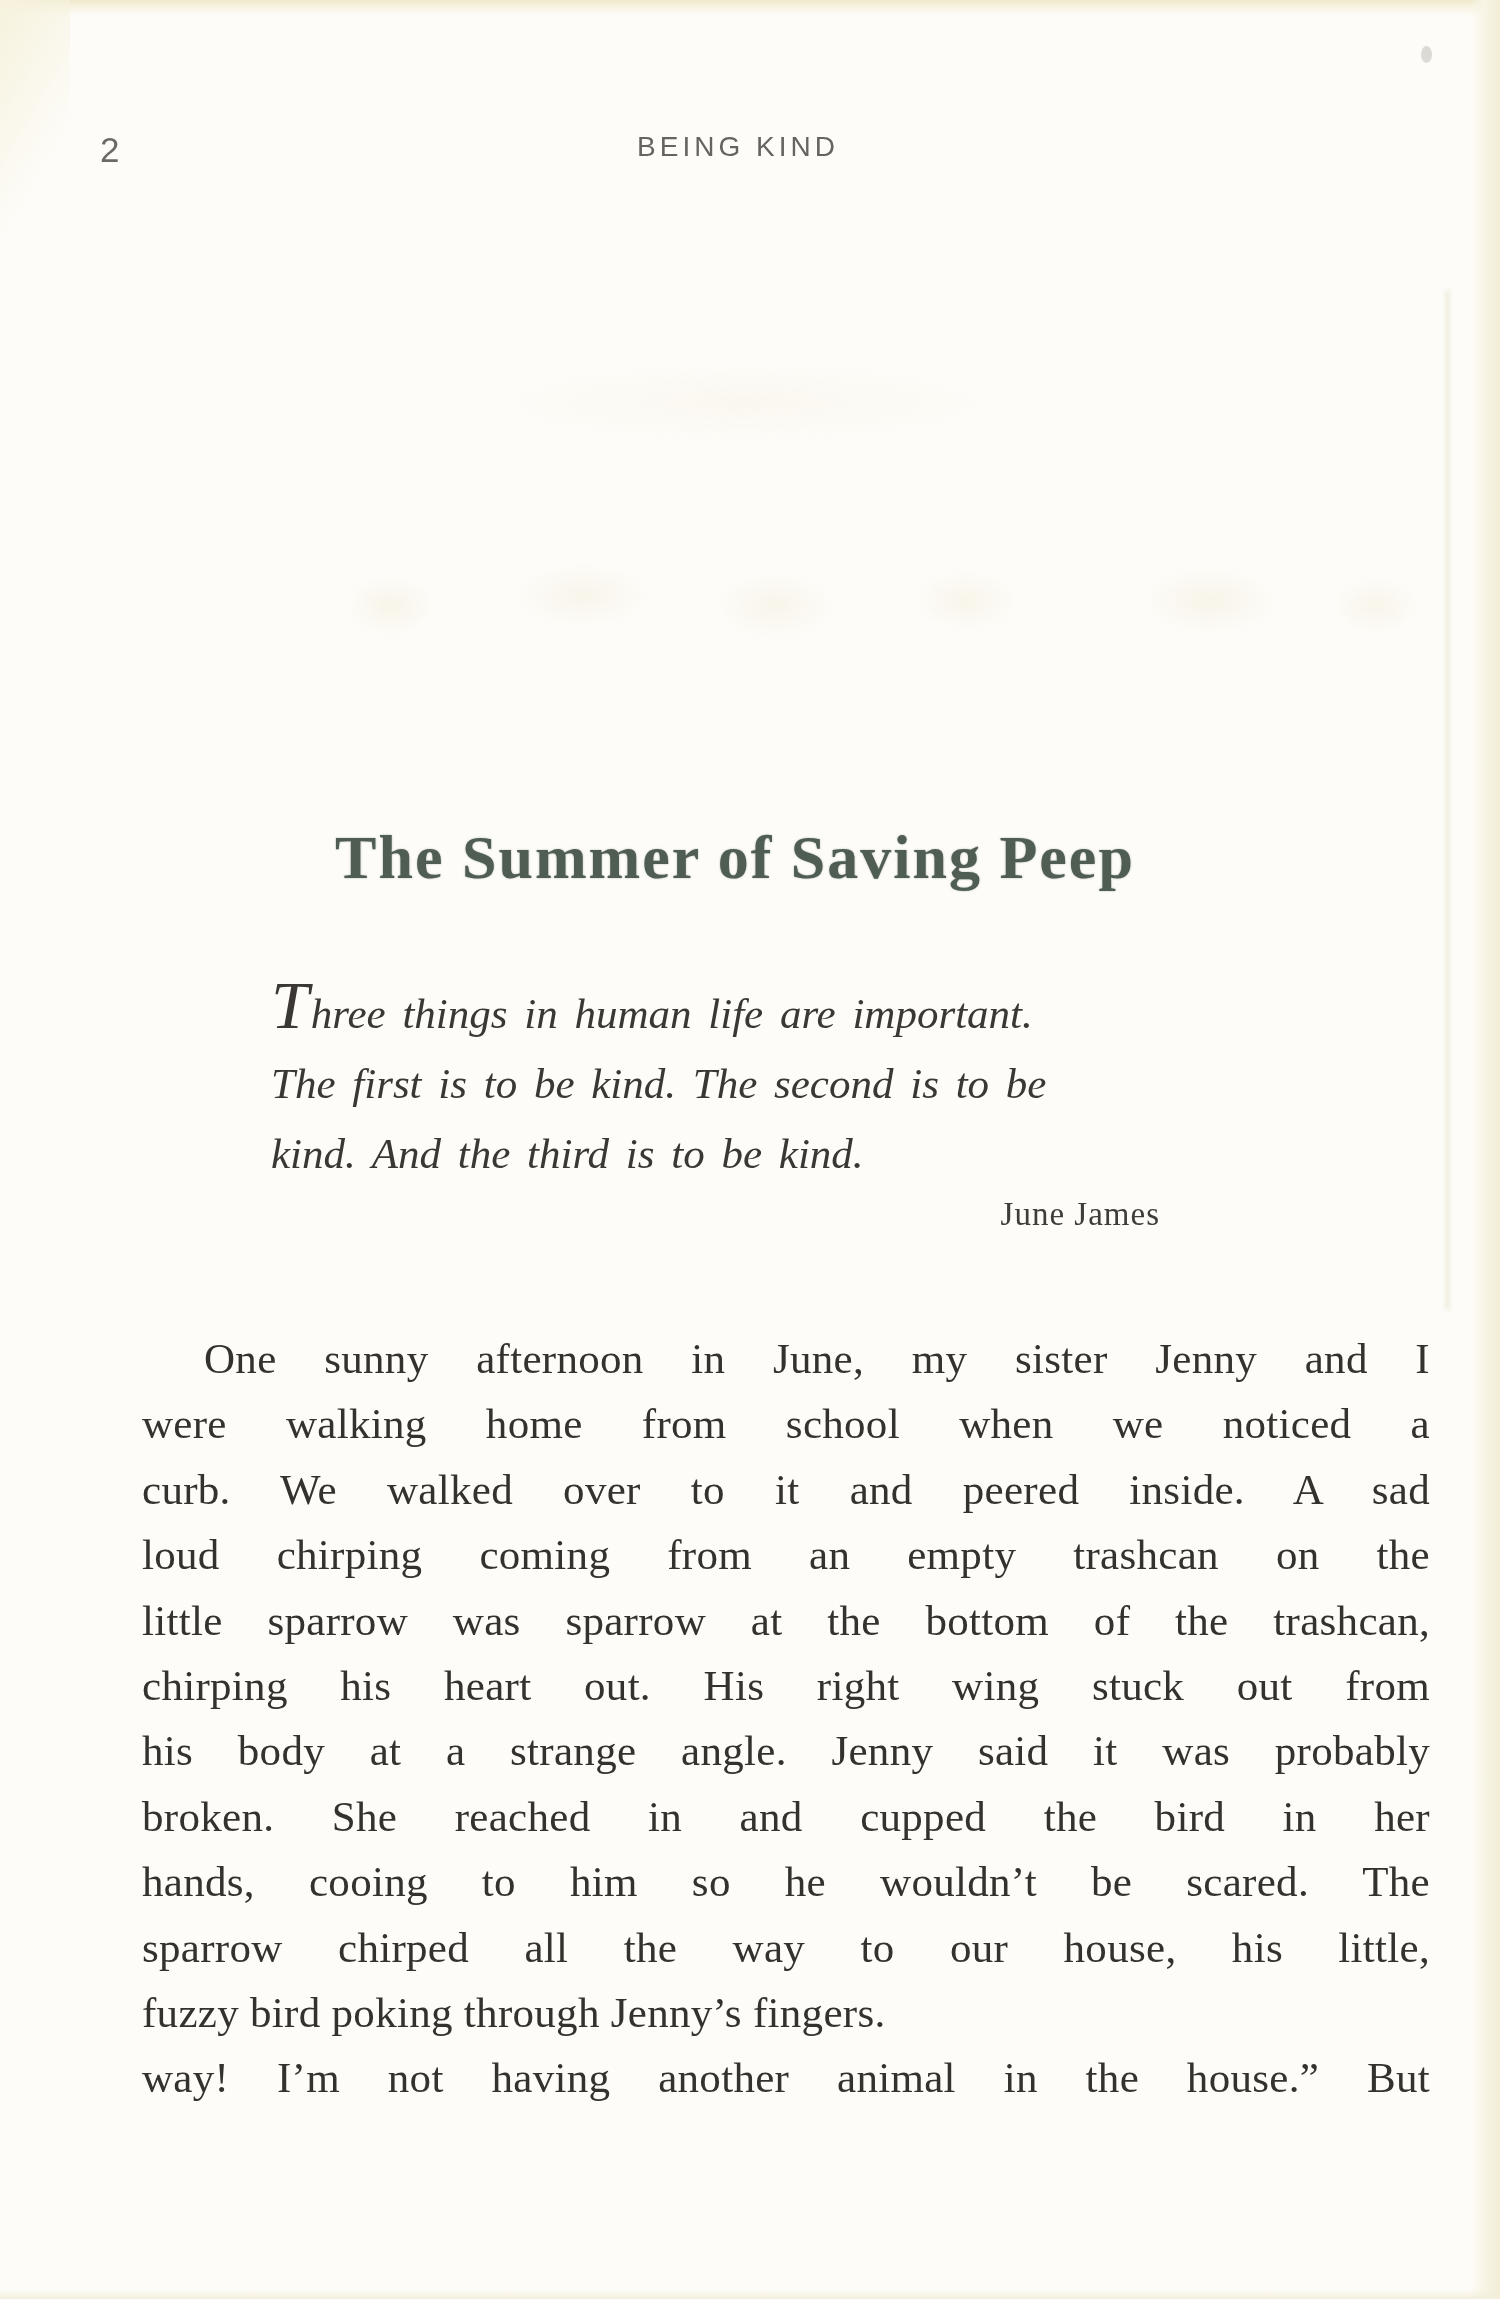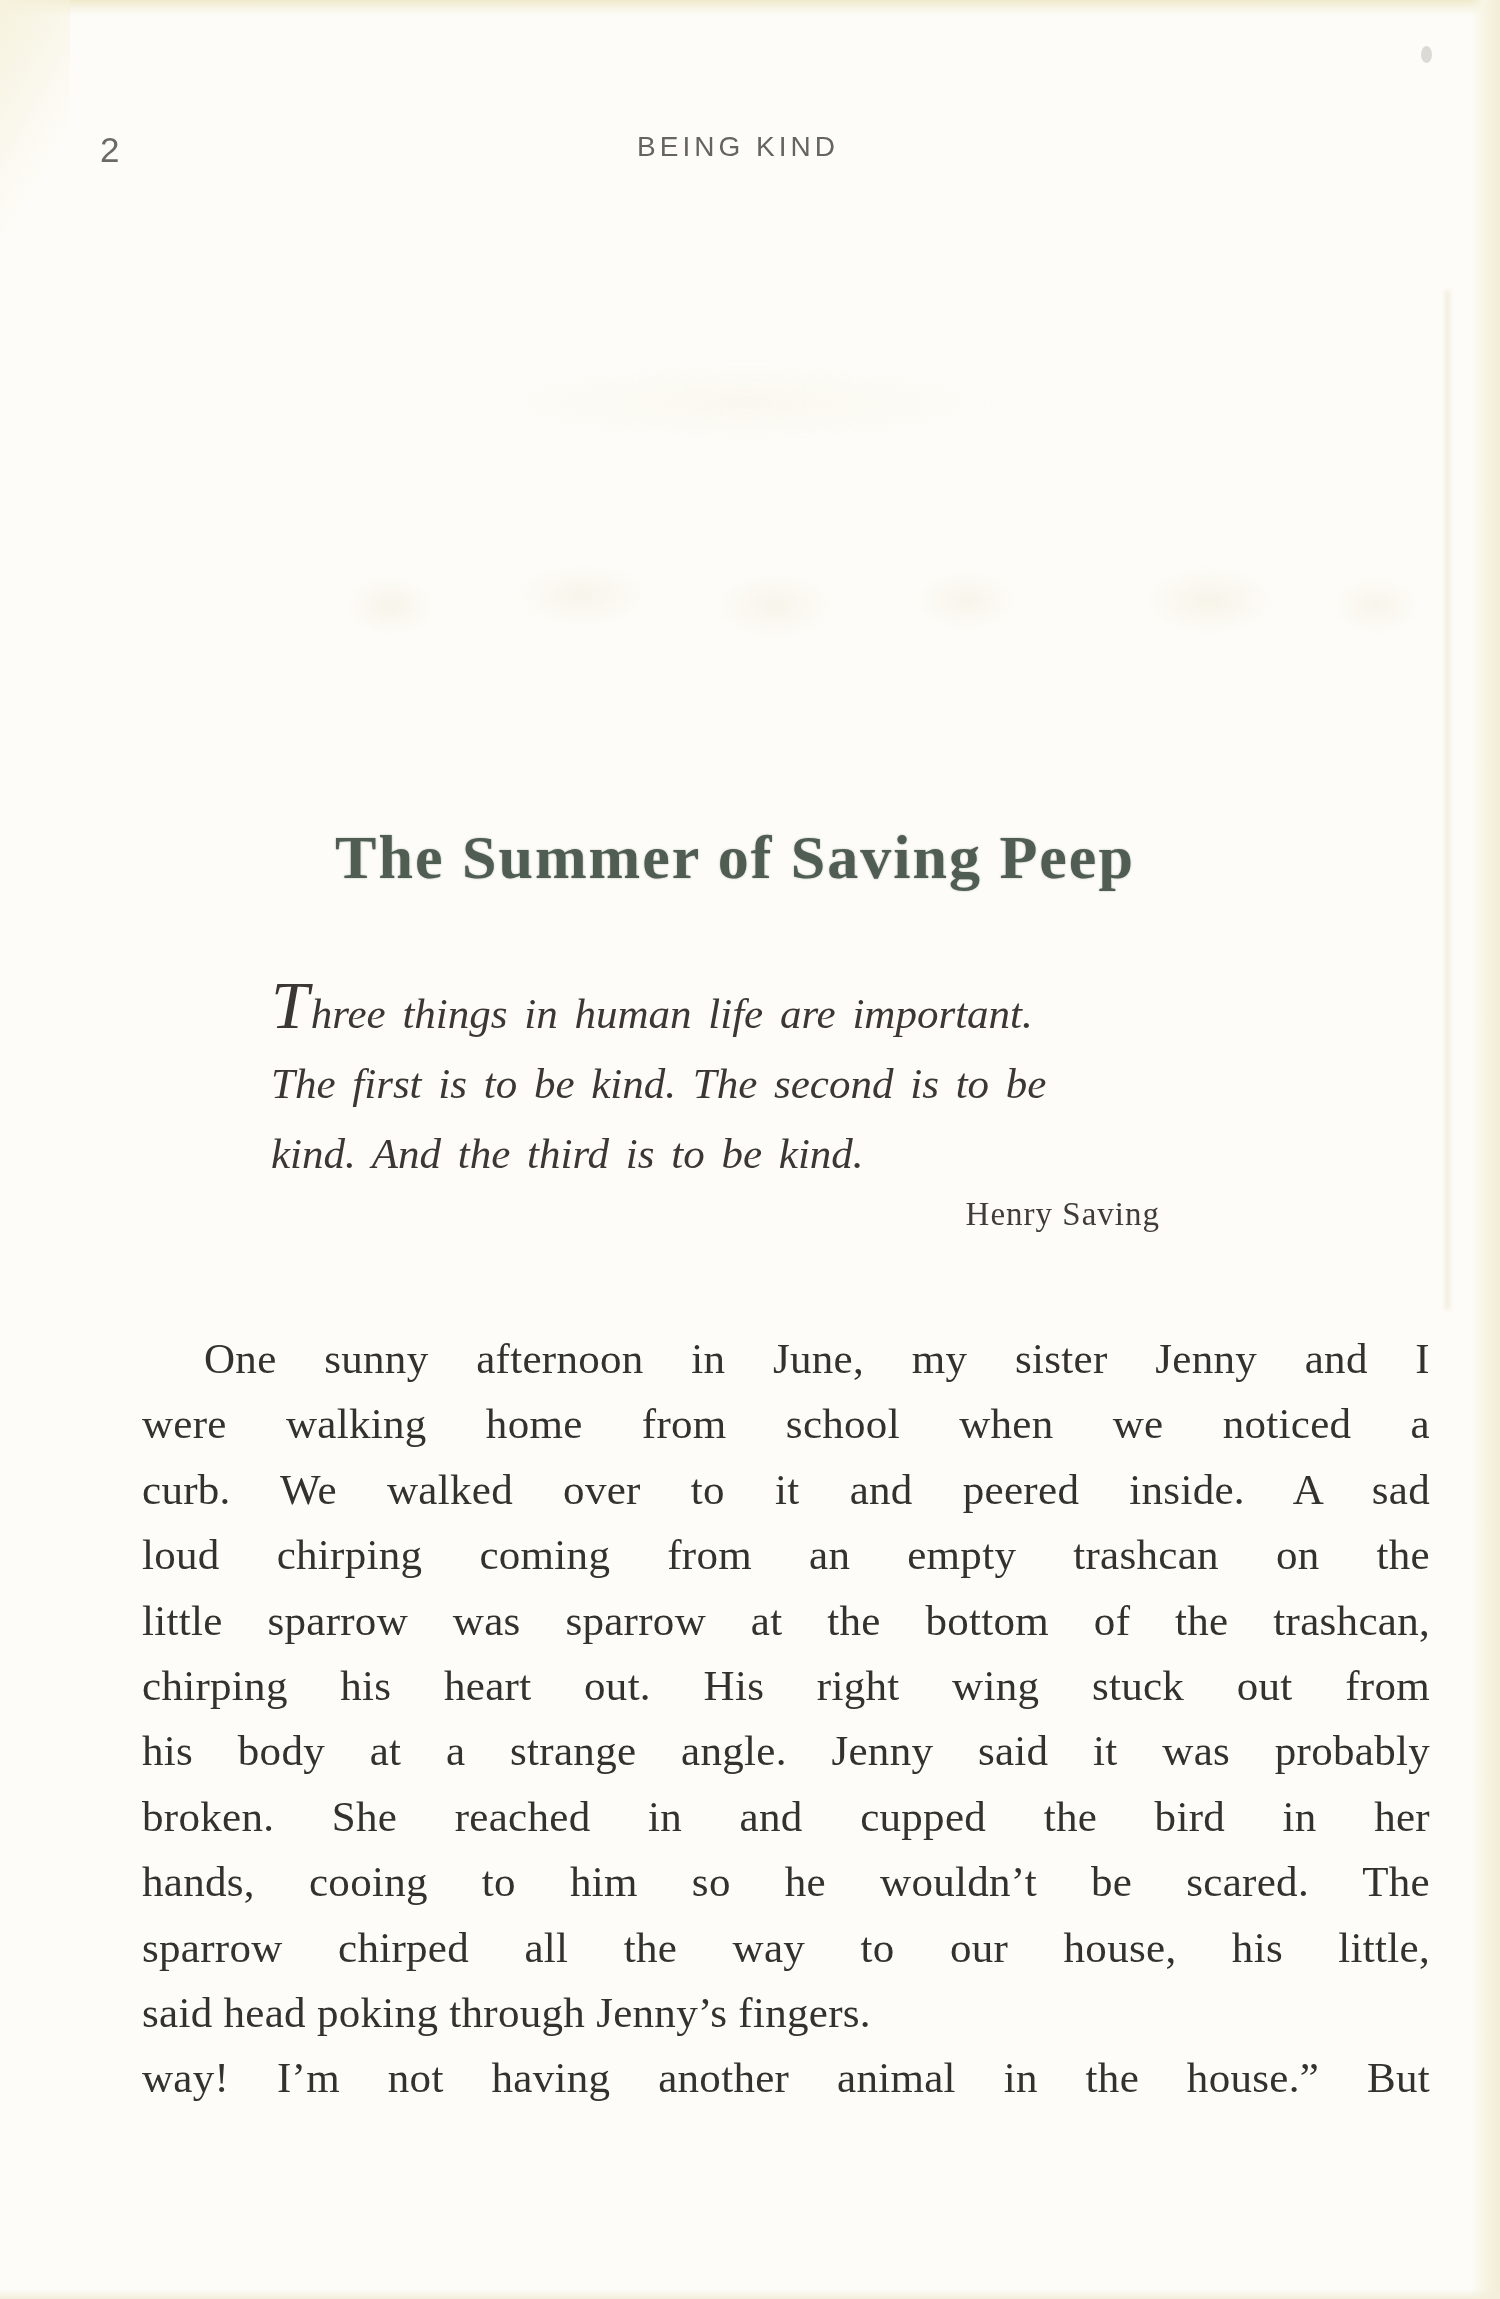--- a/index.html
+++ b/index.html
@@ -126,30 +126,30 @@
   <div class="page-number">2</div>
   <div class="running-head" style="color: rgb(102, 100, 96);">BEING KIND</div>
 
   <div class="chapter-title" style="color: rgb(80, 93, 83);">The Summer of Saving Peep</div>
 
   <div class="epigraph">
     <div class="epi-line"><span class="epi-initial">T</span><span>hree things in human life are important.</span></div>
     <div class="epi-line">The first is to be kind. The second is to be</div>
     <div class="epi-line">kind. And the third is to be kind.</div>
   </div>
-  <div class="attribution">Henry Saving</div>
+  <div class="attribution">June James</div>
 
   <div class="body-text" style="color: rgb(52, 50, 46);">
       <div class="body-line indent">One sunny afternoon in June, my sister Jenny and I</div>
       <div class="body-line">were walking home from school when we noticed a</div>
       <div class="body-line">curb. We walked over to it and peered inside. A sad</div>
       <div class="body-line">loud chirping coming from an empty trashcan on the</div>
       <div class="body-line">little sparrow was sparrow at the bottom of the trashcan,</div>
       <div class="body-line">chirping his heart out. His right wing stuck out from</div>
       <div class="body-line">his body at a strange angle. Jenny said it was probably</div>
       <div class="body-line">broken. She reached in and cupped the bird in her</div>
       <div class="body-line">hands, cooing to him so he wouldn’t be scared. The</div>
       <div class="body-line">sparrow chirped all the way to our house, his little,</div>
-      <div class="body-line noj">said head poking through Jenny’s fingers.</div>
+      <div class="body-line noj">fuzzy bird poking through Jenny’s fingers.</div>
       <div class="body-line">way! I’m not having another animal in the house.” But</div>
     </div>
 
 </div>
 
 </body></html>

